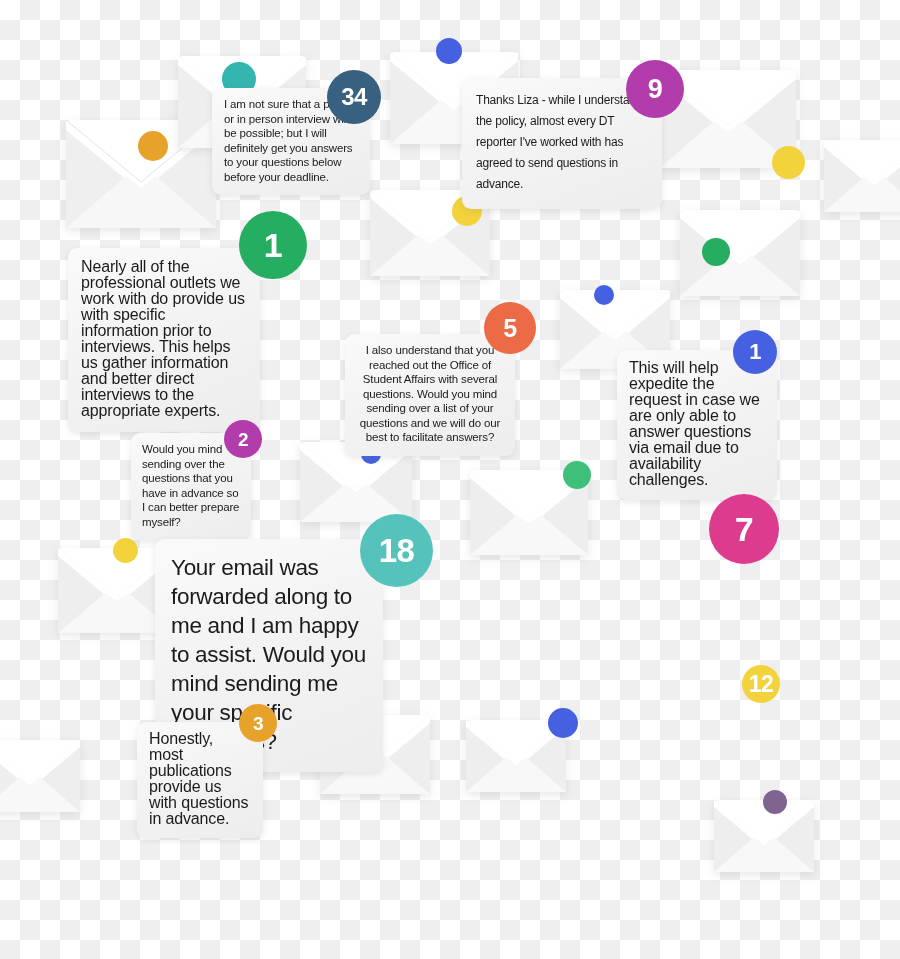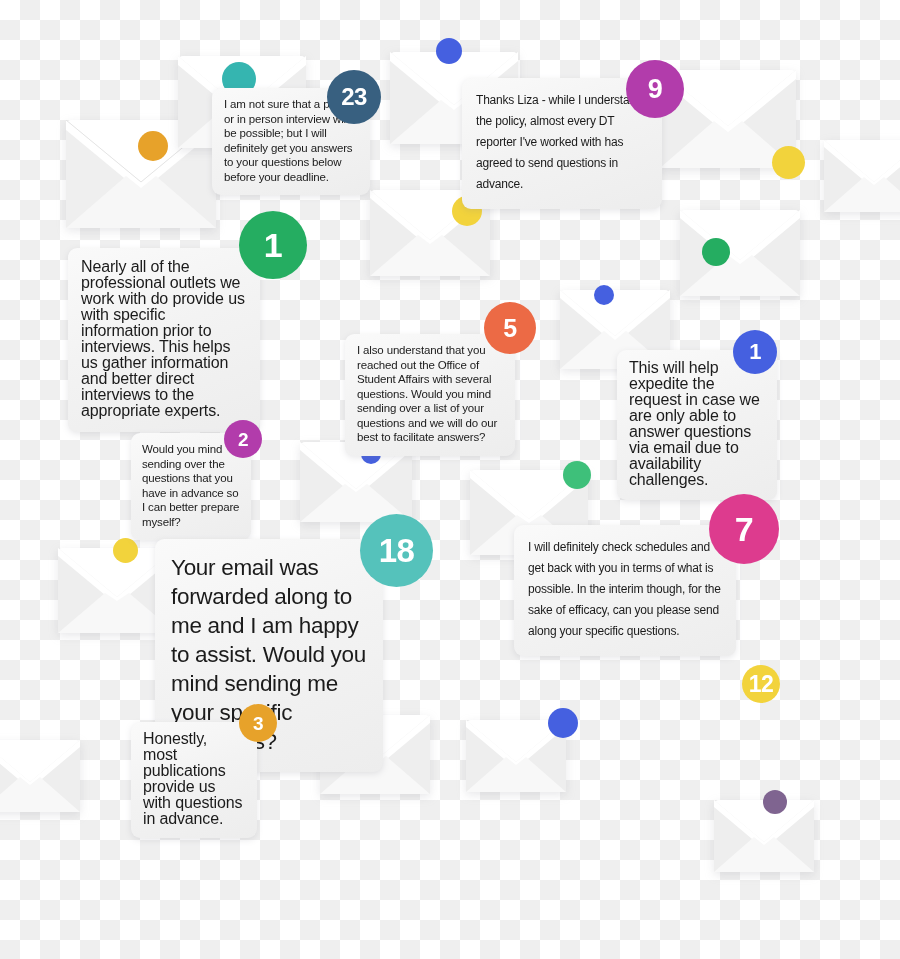--- a/index.html
+++ b/index.html
@@ -227,38 +227,38 @@
   <div class="dot" style="left:563px; top:461px; width:28px; height:28px; background:#3ec07a;"></div>
   <div class="dot" style="left:113px; top:538px; width:25px; height:25px; background:#f2d33c;"></div>
   <div class="dot" style="left:360px; top:723px; width:22px; height:22px; background:#4b2372;"></div>
   <div class="dot" style="left:548px; top:708px; width:30px; height:30px; background:#4560e0;"></div>
   <div class="dot" style="left:763px; top:790px; width:24px; height:24px; background:#7f6490;"></div>
 
   <div class="bubble b-xs" style="left:212px; top:88px; width:158px; padding:9px 12px 11px 12px;">
     <p>I am not sure that a phone or in person interview will be possible; but I will definitely get you answers to your questions below before your deadline.</p>
   </div>
   <div class="badge" style="left:327px; top:70px; width:54px; height:54px; background:#386080; font-size:24px;">
-    <span>23</span>
+    <span>34</span>
   </div>
 
   <div class="bubble b-md" style="left:462px; top:78px; width:200px; padding:12px 14px 14px 14px;">
     <p>Thanks Liza - while I understand the policy, almost every DT reporter I've worked with has agreed to send questions in advance.</p>
   </div>
   <div class="badge" style="left:626px; top:60px; width:58px; height:58px; background:#b23cab; font-size:27px;">
     <span>9</span>
   </div>
 
   <div class="bubble b-sm" style="left:68px; top:248px; width:192px; padding:11px 13px 13px 13px;">
     <p>Nearly all of the professional outlets we work with do provide us with specific information prior to interviews. This helps us gather information and better direct interviews to the appropriate experts.</p>
   </div>
   <div class="badge" style="left:239px; top:211px; width:68px; height:68px; background:#25ad61; font-size:34px;">
     <span>1</span>
   </div>
 
-  <div class="bubble b-xs" style="left:345px; top:334px; width:170px; padding:9px 12px 11px 12px;">
+  <div class="bubble b-xs" style="left:345px; top:334px; width:170px; padding:9px 12px 11px 12px;text-align:center;">
     <p> I also understand that you reached out the Office of Student Affairs with several questions. Would you mind sending over a list of your questions and we will do our best to facilitate answers?</p>
   </div>
   <div class="badge" style="left:484px; top:302px; width:52px; height:52px; background:#ec6a45; font-size:25px;">
     <span>5</span>
   </div>
 
   <div class="bubble b-sm" style="left:617px; top:350px; width:160px; padding:10px 12px 12px 12px;">
     <p>This will help expedite the request in case we are only able to answer questions via email due to availability challenges.</p>
   </div>
   <div class="badge" style="left:733px; top:330px; width:44px; height:44px; background:#4560e0; font-size:22px;">
@@ -272,31 +272,28 @@
     <span>2</span>
   </div>
 
   <div class="bubble b-lg" style="left:155px; top:539px; width:228px; padding:14px 16px 16px 16px;">
     <p>Your email was forwarded along to me and I am happy to assist. Would you mind sending me your specific questions?</p>
   </div>
   <div class="badge" style="left:360px; top:514px; width:73px; height:73px; background:#55c2bb; font-size:33px;">
     <span>18</span>
   </div>
 
-  <div class="bubble b-md" style="left:514px; top:525px; width:222px; padding:12px 14px 14px 14px;">
-    <p>I will definitely check schedules and get back with you in terms of what is possible. In the interim though, for the sake of efficacy, can you please send along your specific questions.</p>
-  </div>
   <div class="badge" style="left:709px; top:494px; width:70px; height:70px; background:#dd3b8e; font-size:34px;">
     <span>7</span>
   </div>
 
   <div class="badge" style="left:742px; top:665px; width:38px; height:38px; background:#f2d33c; font-size:23px;">
     <span>12</span>
   </div>
 
-  <div class="bubble b-sm" style="left:131px; top:722px; width:126px; padding:9px 12px 11px 12px;">
+  <div class="bubble b-sm" style="left:137px; top:722px; width:126px; padding:9px 12px 11px 12px;">
     <p>Honestly, most publications provide us with questions in advance.</p>
   </div>
   <div class="badge" style="left:239px; top:704px; width:38px; height:38px; background:#e7a22a; font-size:19px;">
     <span>3</span>
   </div>
 
 </div>
 
 </body></html>

